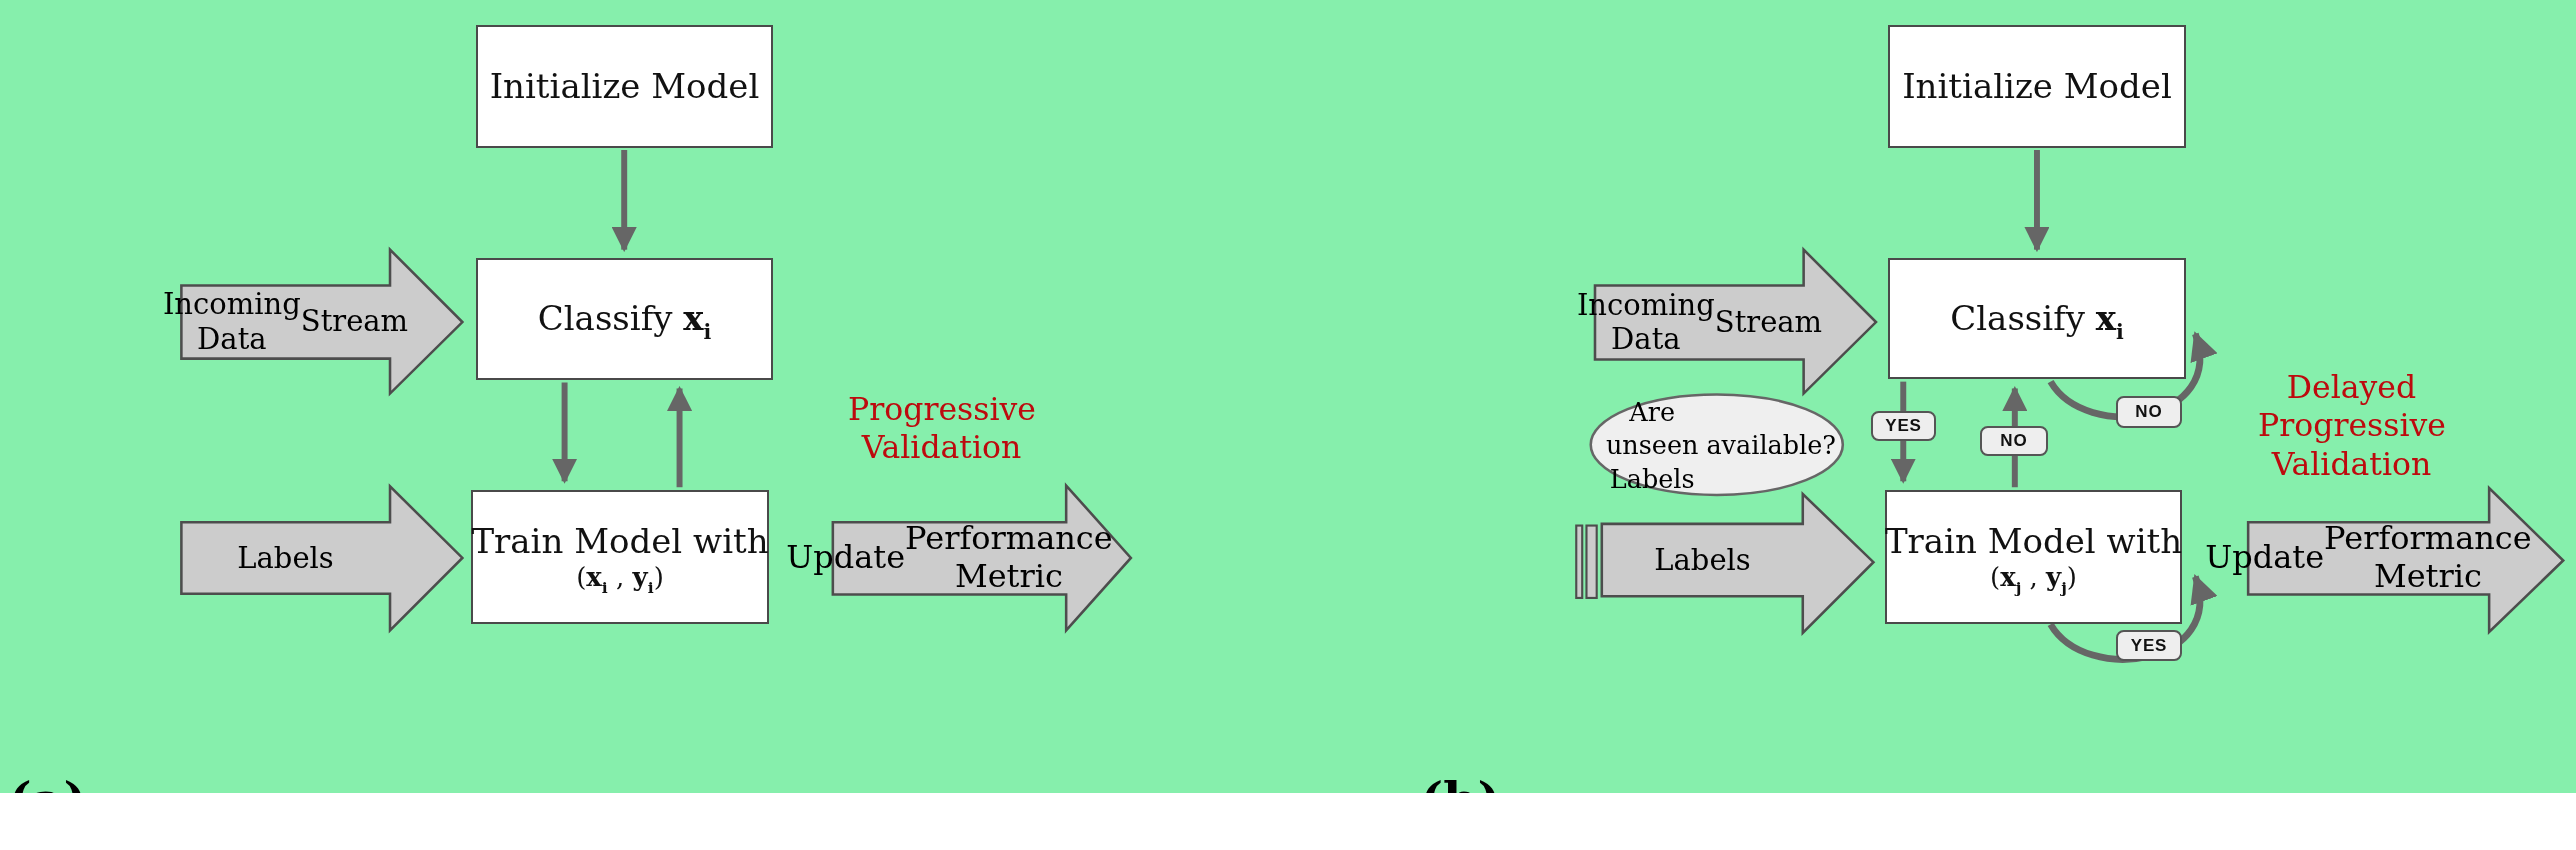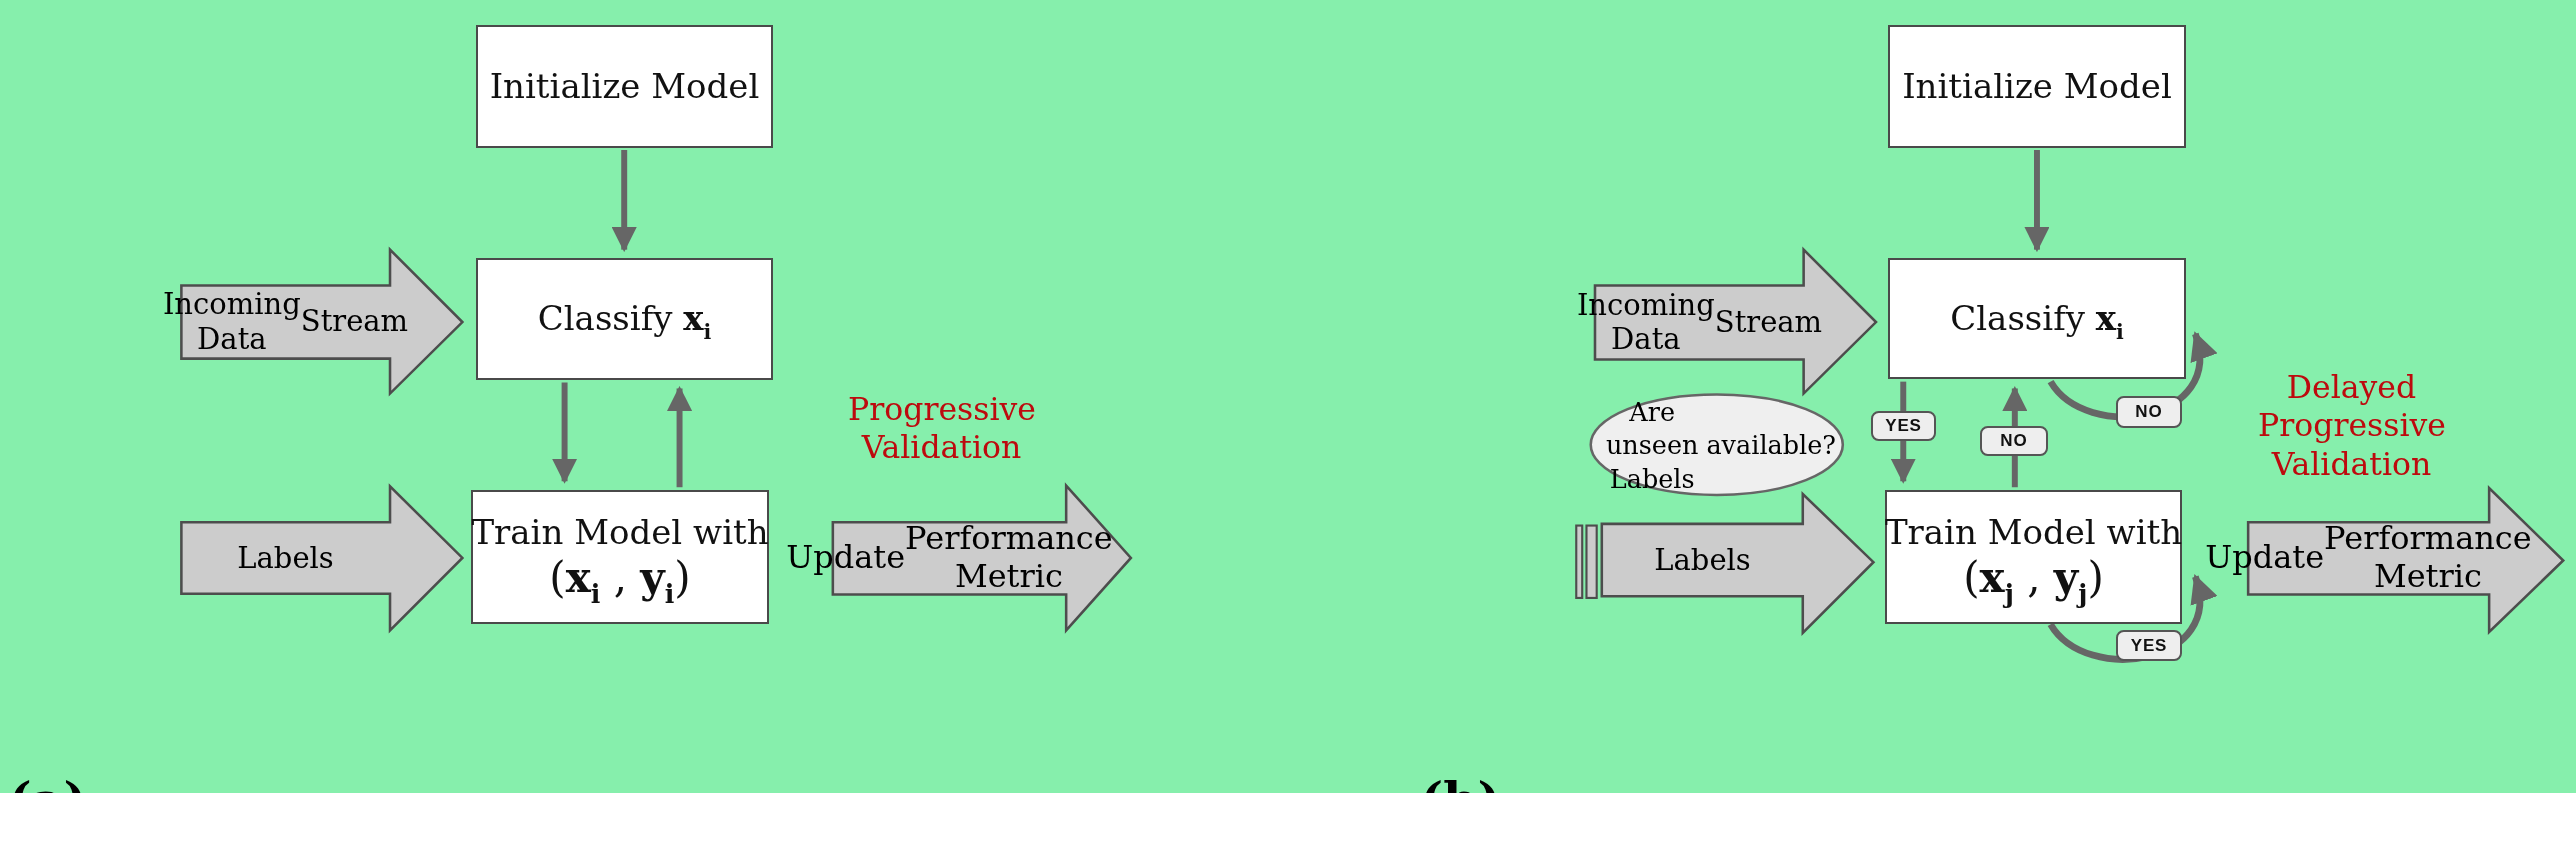--- a/index.html
+++ b/index.html
@@ -11,21 +11,21 @@
   #shapes { position:absolute; left:0; top:0; z-index:0; }
 
   .node-box {
     position:absolute; box-sizing:border-box;
     background:#ffffff; border:2.6px solid #4a4a4a;
     display:flex; flex-direction:column; align-items:center; justify-content:center;
     z-index:1; text-align:center;
   }
   .box-label { font-size:34px; line-height:1.22; white-space:pre; }
   .box-label b, .math-line b { font-weight:bold; }
-  .math-line { font-size:42px; line-height:1.15; white-space:pre; }
+  .math-line { font-size:26px; line-height:1.15; white-space:pre; }
   sub.vsub { font-size:0.6em; font-weight:bold; vertical-align:-0.45em; line-height:0; }
 
   .arrow-label {
     position:absolute; z-index:2; display:flex; flex-direction:row;
     align-items:center; justify-content:center; text-align:center;
     font-size:29px; line-height:1.18; color:#000;
   }
   .update-label { font-size:32px; }
 
   .red-label {

